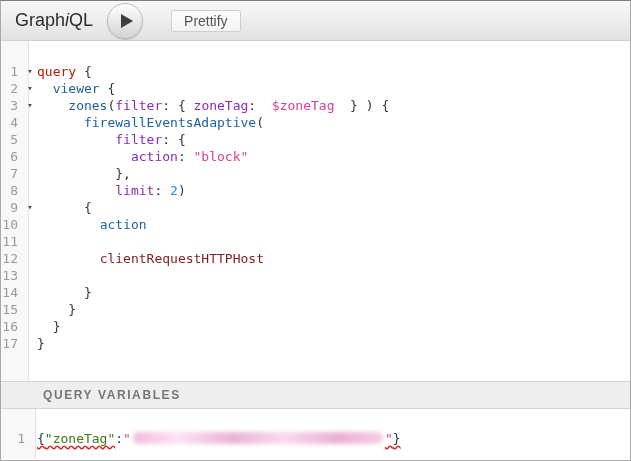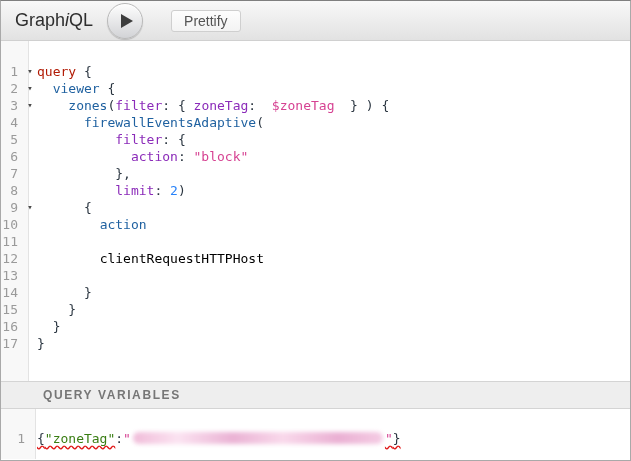--- a/index.html
+++ b/index.html
@@ -151,21 +151,21 @@
           <span class="foldcol"></span>
           <span class="codetext"><span style="color: rgb(20, 24, 35);">        </span><span style="color: rgb(31, 97, 160);">action</span></span>
         </div>
         <div class="line-row">
           <span class="lnum">11</span>
           <span class="foldcol"></span>
         </div>
         <div class="line-row">
           <span class="lnum">12</span>
           <span class="foldcol"></span>
-          <span class="codetext"><span style="color: rgb(20, 24, 35);">        </span><span style="color: #000000;">clientRequestHTTPHost</span></span>
+          <span class="codetext"><span style="color: rgb(20, 24, 35);">        </span><span style="color: #7f1d1d;">clientRequestHTTPHost</span></span>
         </div>
         <div class="line-row">
           <span class="lnum">13</span>
           <span class="foldcol"></span>
         </div>
         <div class="line-row">
           <span class="lnum">14</span>
           <span class="foldcol"></span>
           <span class="codetext"><span style="color: rgb(20, 24, 35);">      </span><span style="color: rgb(42, 53, 64);">}</span></span>
         </div>

